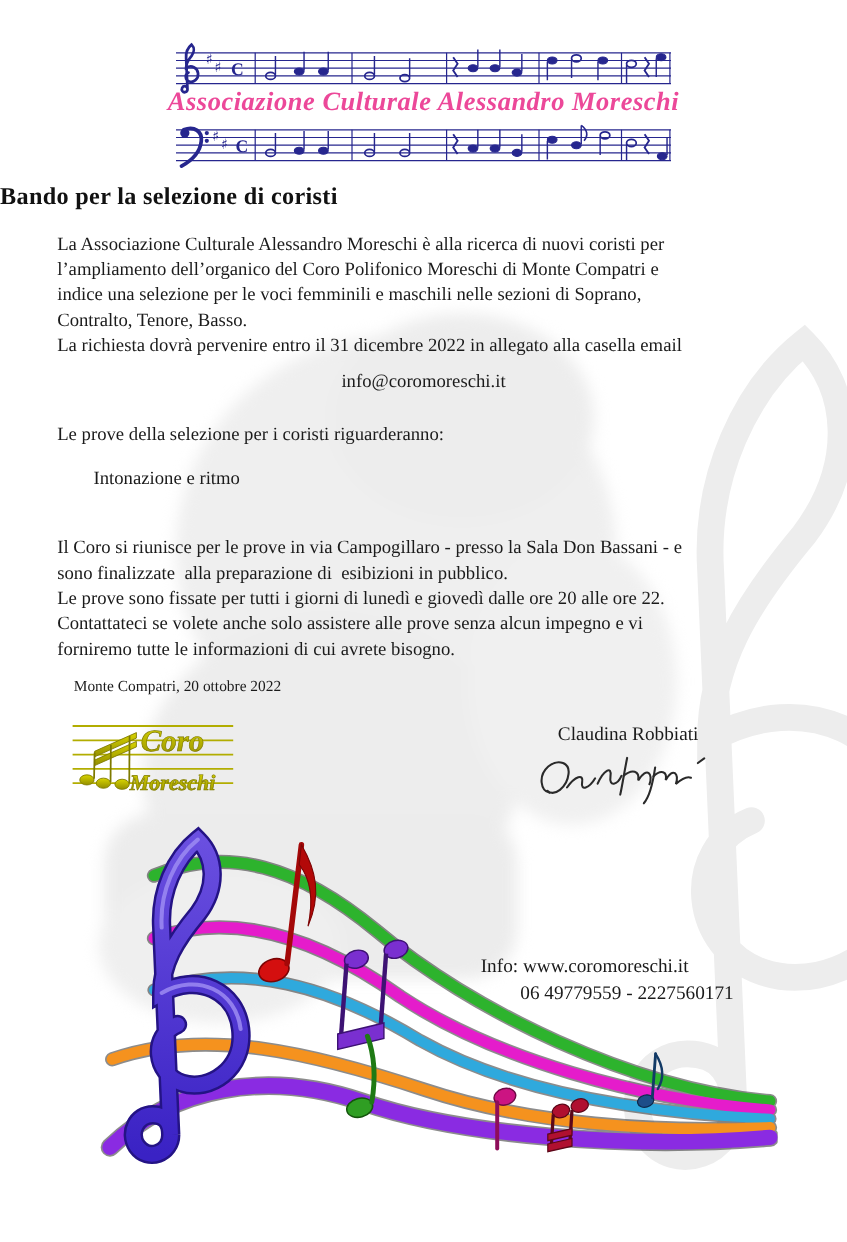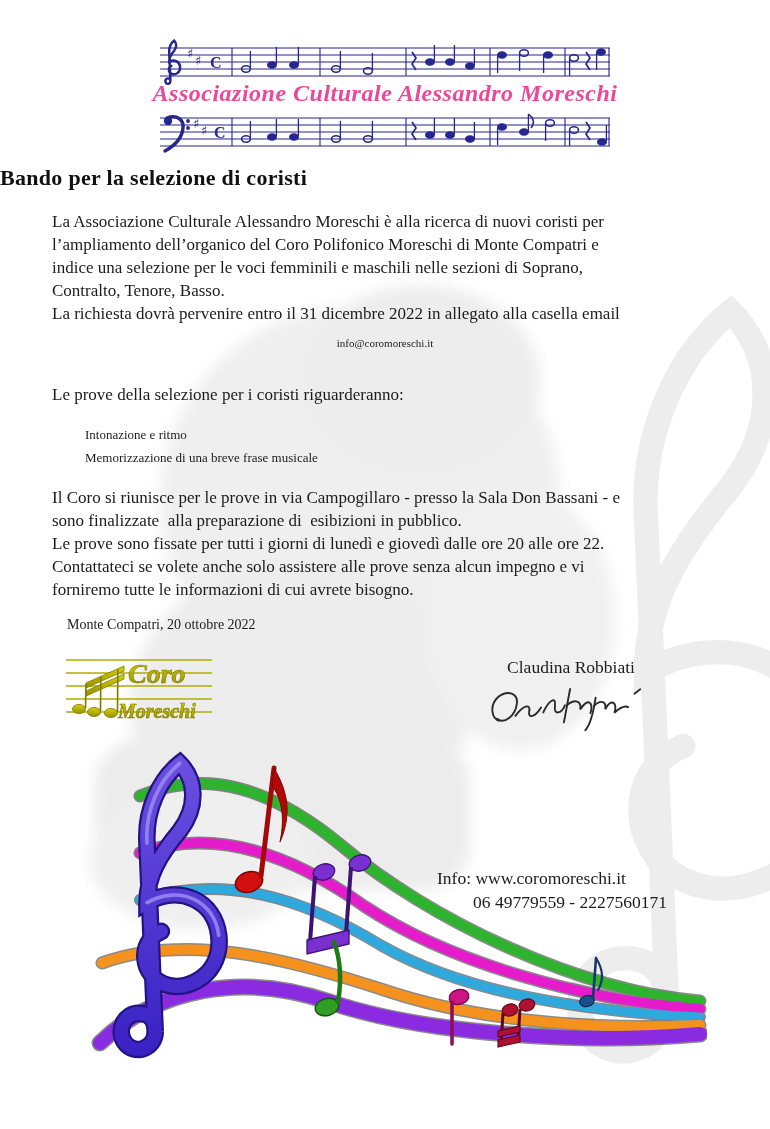--- a/index.html
+++ b/index.html
@@ -20,23 +20,23 @@
     text-align:center;font-size:24px;font-style:italic;font-weight:bold;
     color:#ec4899;letter-spacing:.5px;
   }
   
   .doc-title{
     position:absolute;left:0;right:0;top:165px;z-index:2;margin:0;
     text-align:left;font-size:22px;font-weight:bold;letter-spacing:.3px;color:#111;
   }
   .para{position:absolute;left:52px;z-index:2;font-size:17px;line-height:23px;white-space:pre;}
   .p1{top:210px;}
-  .email-line{position:absolute;left:0;right:0;top:337px;z-index:2;text-align:center;font-size:11px;}
+  .email-line{position:absolute;left:0;right:0;top:337px;z-index:2;text-align:center;font-size:17px;}
   .tests-intro{top:383px;}
-  .tests{position:absolute;left:85px;top:423px;z-index:2;font-size:13px;line-height:23px;}
+  .tests{position:absolute;left:85px;top:423px;z-index:2;font-size:17px;line-height:23px;}
   .p2{top:486px;}
   .dateline{position:absolute;left:67px;top:617px;z-index:2;font-size:14px;}
   
   .logo-svg{position:absolute;left:64px;top:652px;width:150px;height:76px;z-index:2;}
   .president{position:absolute;left:466px;top:656px;width:210px;z-index:2;text-align:center;font-size:17.5px;line-height:22px;}
   .sig-svg{width:172px;height:54px;margin-top:1px;transform:rotate(-3deg);}
   
   .decor-svg{position:absolute;left:82px;top:748px;width:625px;height:330px;z-index:1;}
   .contact{position:absolute;left:437px;top:866px;z-index:2;font-size:17.5px;line-height:24px;}
   .contact .phone{margin-left:36px;}
@@ -177,21 +177,20 @@
 indice una selezione per le voci femminili e maschili nelle sezioni di Soprano,
 Contralto, Tenore, Basso.
 La richiesta dovrà pervenire entro il 31 dicembre 2022 in allegato alla casella email</div>
 
   <div class="email-line">info@coromoreschi.it</div>
 
   <div class="para tests-intro">Le prove della selezione per i coristi riguarderanno:</div>
 
   <div class="tests">
     <div>Intonazione e ritmo</div>
-    <div>Memorizzazione di una breve frase musicale</div>
   </div>
 
   <div class="para p2">Il Coro si riunisce per le prove in via Campogillaro - presso la Sala Don Bassani - e
 sono finalizzate  alla preparazione di  esibizioni in pubblico.
 Le prove sono fissate per tutti i giorni di lunedì e giovedì dalle ore 20 alle ore 22.
 Contattateci se volete anche solo assistere alle prove senza alcun impegno e vi
 forniremo tutte le informazioni di cui avrete bisogno.</div>
 
   <div class="dateline">Monte Compatri, 20 ottobre 2022</div>
 

